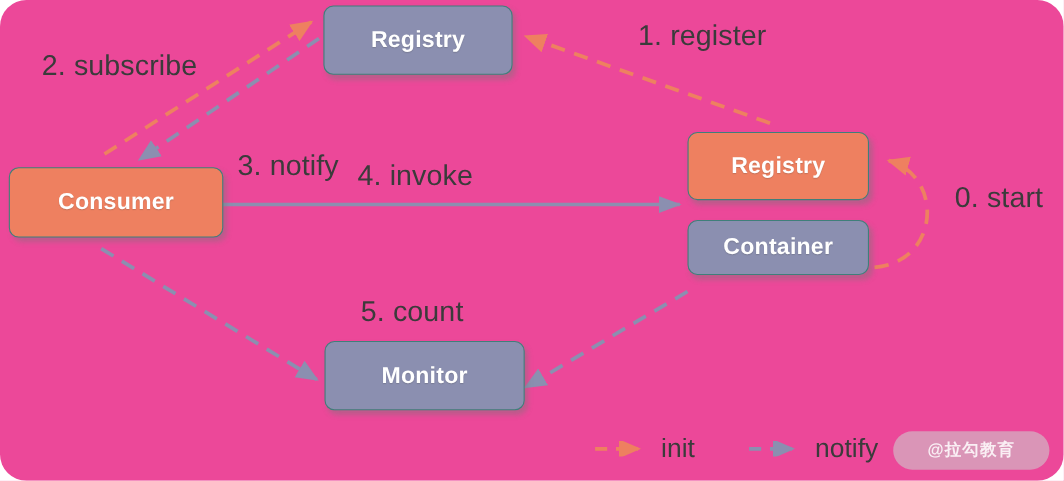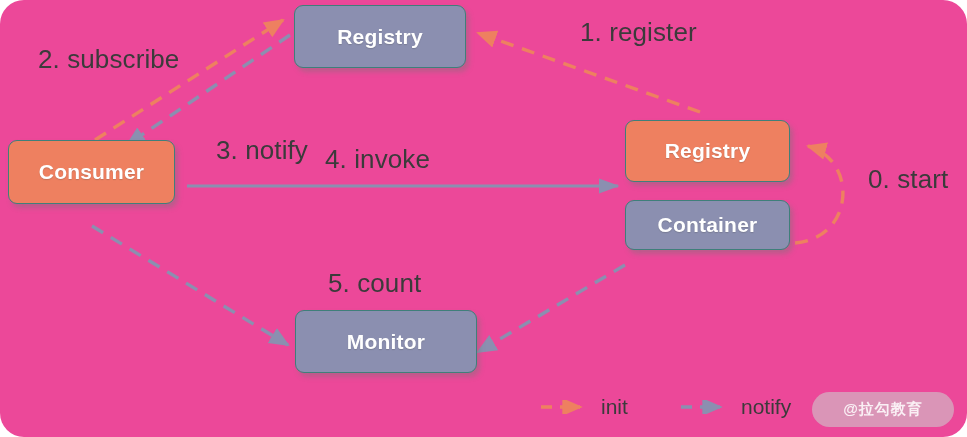--- a/index.html
+++ b/index.html
@@ -52,21 +52,21 @@
     font-weight: 400;
     white-space: nowrap;
     letter-spacing: 0.1px;
   }
 
   .legend-item {
     position: absolute;
     display: flex;
     align-items: center;
     gap: 9px;
-    font-size: 21px;
+    font-size: 24px;
     color: #3b3b3b;
     white-space: nowrap;
   }
   .legend-marker { display: block; }
   .legend-text { line-height: 1; }
 
   .watermark {
     position: absolute;
     left: 812px;
     top: 392px;
@@ -114,21 +114,21 @@
 
     <line x1="625" y1="265" x2="478" y2="352" stroke="#8b8fb0" stroke-width="3.4" stroke-dasharray="13 9" stroke-linecap="butt" marker-end="url(#arrow-async)"></line>
 
     <path d="M 795 243 C 855 238, 858 160, 808 146" fill="none" stroke="#ee8060" stroke-width="3.4" stroke-dasharray="13 9" stroke-linecap="butt" marker-end="url(#arrow-init)"></path>
   </svg>
 
   <div class="node purple" style="left:294px; top:5px; width:172px; height:63px;">
     <span>Registry</span>
   </div>
 
-  <div class="node orange" style="left:8px; top:140px; width:167px; height:64px;justify-content:center;">
+  <div class="node orange" style="left:8px; top:152px; width:195px; height:64px;justify-content:center;">
     <span>Consumer</span>
   </div>
 
   <div class="node orange" style="left:625px; top:120px; width:165px; height:62px;">
     <span>Registry</span>
   </div>
 
   <div class="node purple" style="left:625px; top:200px; width:165px; height:50px;">
     <span>Container</span>
   </div>

